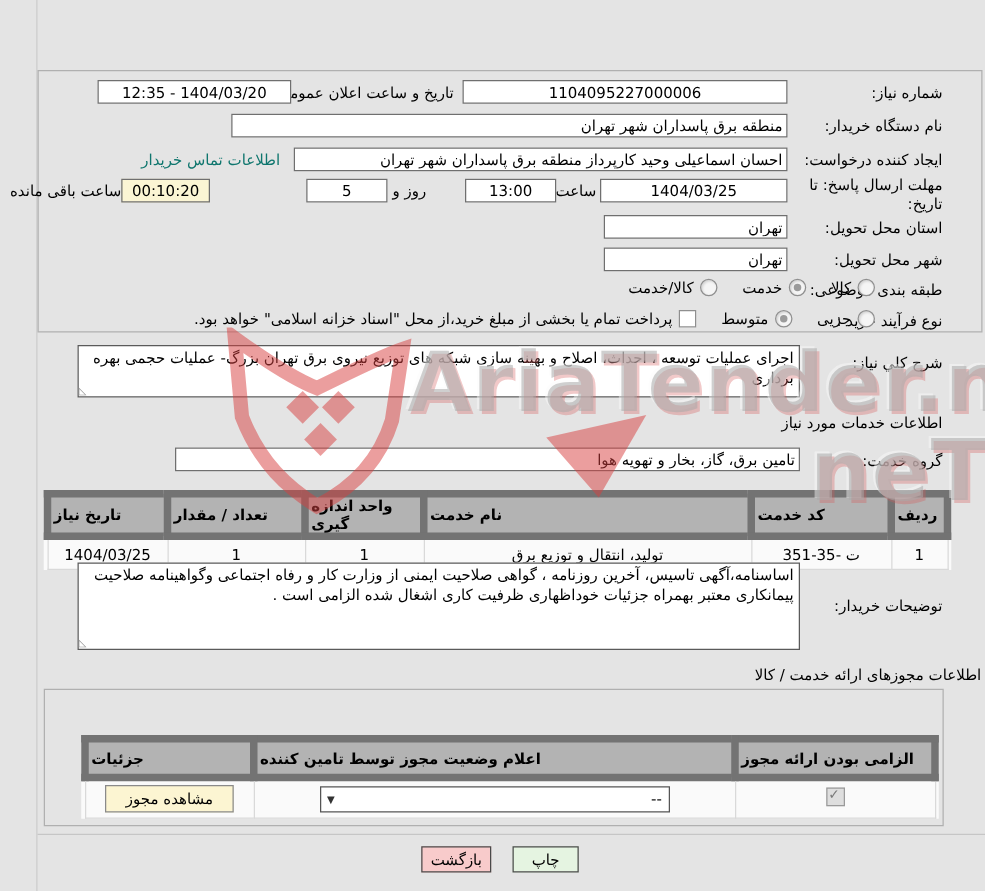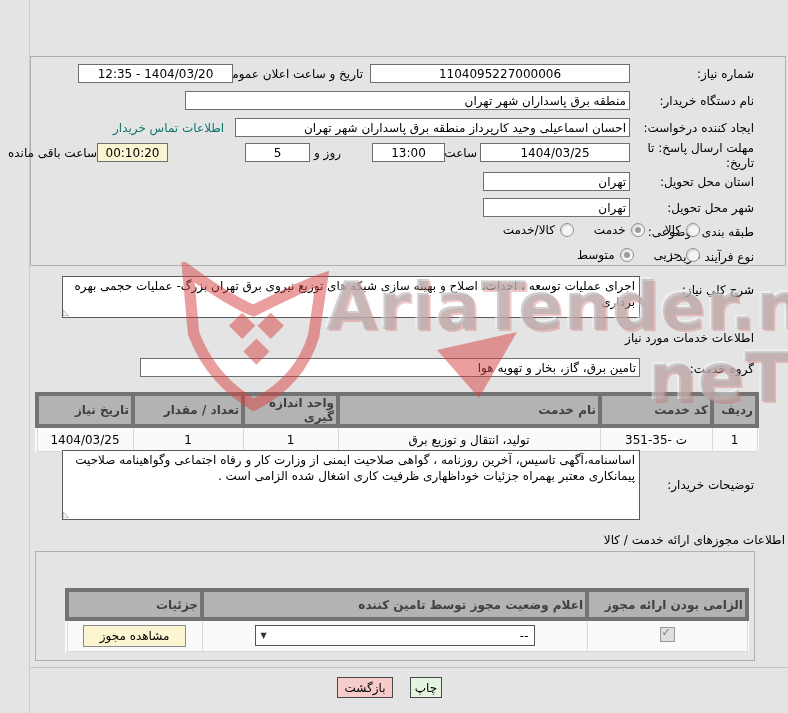--- a/index.html
+++ b/index.html
@@ -37,37 +37,37 @@
 
   
   .tarea{position:absolute;box-sizing:border-box;border:1px solid #5a5a5a;background:#fff;
     font-size:12px;line-height:16px;padding:1px 4px;direction:rtl;text-align:right;resize:none;
     font-family:inherit;overflow:hidden;color:#000;}
   .handle{position:absolute;font-size:8px;color:#999;pointer-events:none;}
 
   
   table.grid{position:absolute;border-collapse:collapse;table-layout:fixed;direction:rtl;
     font-size:12px;border:1px solid #8f8f8f;background:#fafafa;}
-  table.grid th{background:#b3b3b3;font-weight:bold;border:4px solid #737373;height:25px;
-    text-align:right;padding:0 2px;color:#404040;}
+  table.grid th{background:#b3b3b3;font-weight:bold;border:6px solid #737373;height:25px;
+    text-align:left;padding:0 2px;color:#000000;}
   table.grid td{border:1px solid #d9d9d9;height:23px;text-align:center;padding:0 2px;background:#fafafa;color:#000;}
 
   .fakeselect{display:flex;direction:rtl;justify-content:space-between;align-items:center;
     box-sizing:border-box;width:280px;height:21px;border:1px solid #555;background:#fff;
     padding:0 5px;font-size:12px;margin:0 auto;}
   .fakeselect .arrow{font-size:8px;color:#333;}
 
   .smallbtn{box-sizing:border-box;height:22px;border:1px solid #8a8a8a;background:#fcf5d2;
     font-size:12px;padding:0 16px;font-family:inherit;cursor:pointer;}
 
   .hsep{position:absolute;left:30px;top:667px;width:758px;height:1px;background:#c6c6c6;}
   .btn{position:absolute;box-sizing:border-box;height:21px;border:1px solid #4a4a4a;
     font-size:12px;line-height:18px;text-align:center;cursor:pointer;font-family:inherit;padding:0;}
   .btn.back{left:337px;top:677px;width:56px;background:#f8cbcb;}
-  .btn.print{left:410px;top:677px;width:32px;background:#e5f4e1;}
+  .btn.print{left:410px;top:677px;width:53px;background:#e5f4e1;}
 
   
   .watermark{position:absolute;inset:0;pointer-events:none;z-index:60;overflow:hidden;}
   .wm-text{position:absolute;font-weight:bold;white-space:nowrap;letter-spacing:1px;
     color:rgba(170,170,170,0.55);
     text-shadow:2px 2px 0 rgba(214,90,90,0.33),-2px -2px 0 rgba(250,250,250,0.45);}
   .wm-t1{left:326px;top:268px;font-size:66px;}
   .wm-t2{left:648px;top:338px;font-size:68px;}
   .wm-svg{position:absolute;opacity:0.5;}
 </style>
@@ -124,20 +124,24 @@
 
   <div class="lbl" style="right:34px;top:250px;">نوع فرآیند خرید :</div>
   <div class="optrow" style="right:88px;top:248px;">
     <span class="opt">
       <span class="radio"></span>
       <span>جزیی</span>
     </span>
     <span class="opt">
       <span class="radio on"></span>
       <span>متوسط</span>
+    </span>
+    <span class="opt">
+      <span class="checkbox"></span>
+      <span>پرداخت تمام یا بخشی از مبلغ خرید،از محل "اسناد خزانه اسلامی" خواهد بود.</span>
     </span>
   </div>
 
   <div class="lbl bold" style="right:34px;top:283px;">شرح کلي نیاز:</div>
   <textarea class="tarea" style="left: 62px; top: 276px; width: 578px; height: 42px;" readonly="">اجرای عملیات توسعه ، احداث، اصلاح و بهینه سازی شبکه های توزیع نیروی برق تهران بزرگ- عملیات حجمی بهره برداری</textarea>
   <span class="handle" style="left:63px;top:308px;">◺</span>
 
   <div class="lbl bold" style="right:34px;top:331px;">اطلاعات خدمات مورد نیاز</div>
   <div class="lbl bold" style="right:34px;top:362px;">گروه خدمت:</div>
   <input class="inp rt" style="left: 140px; top: 358px; width: 500px;" readonly="" value="تامین برق، گاز، بخار و تهویه هوا">

